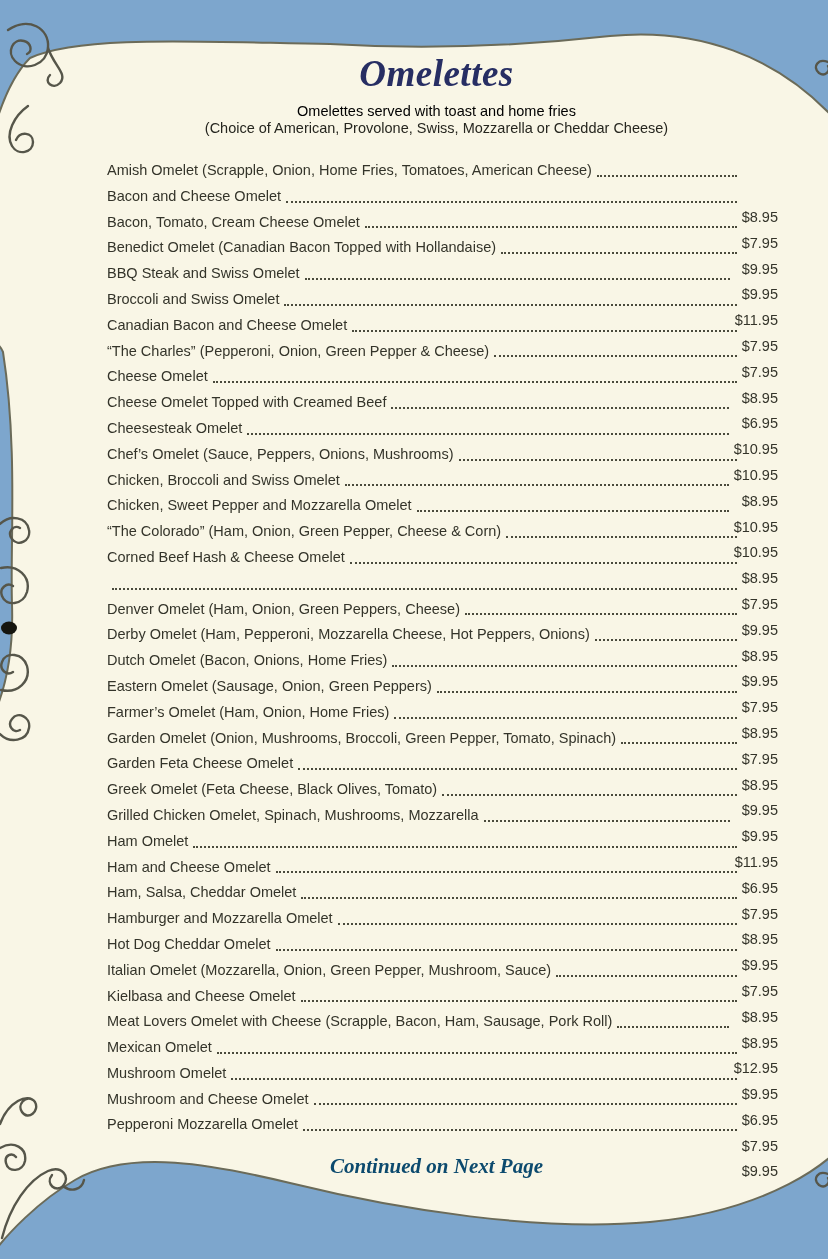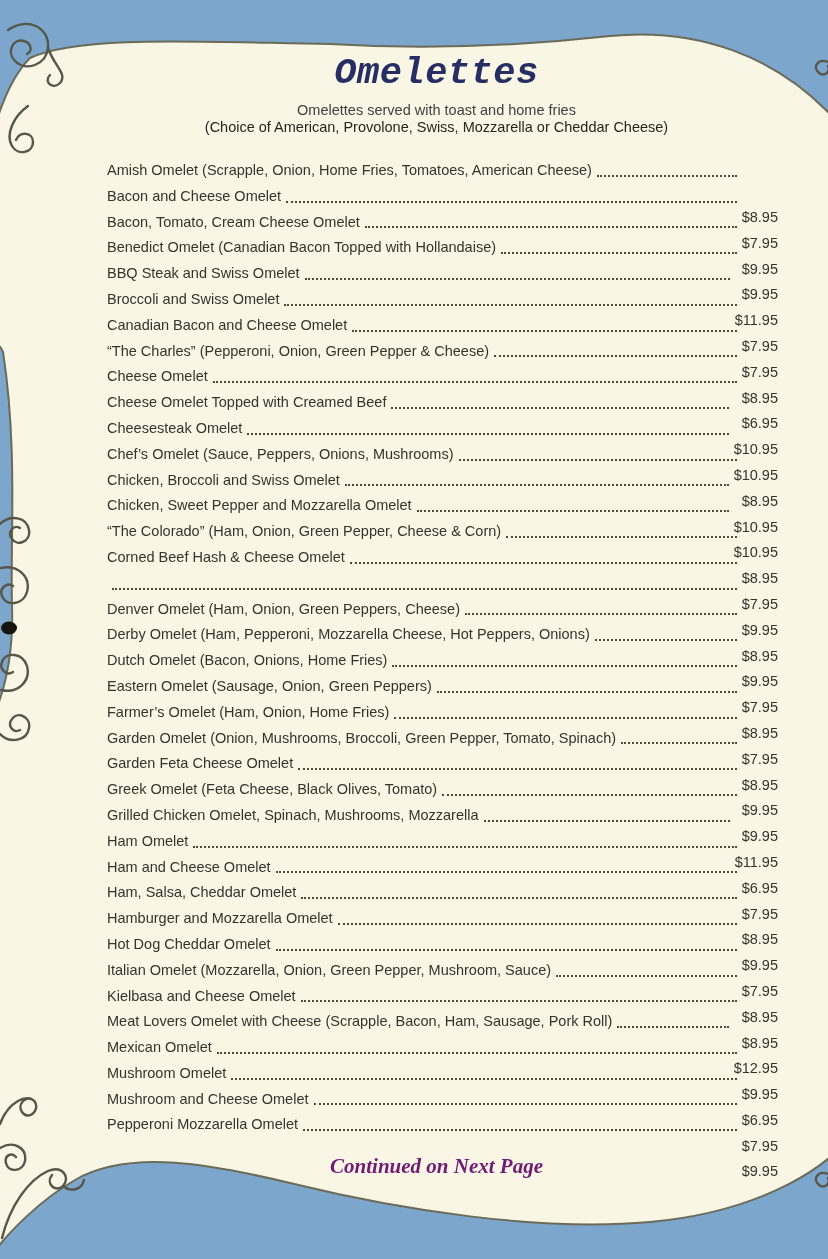--- a/index.html
+++ b/index.html
@@ -6,40 +6,40 @@
   body{
     width:828px;height:1259px;position:relative;overflow:hidden;
     background:#7da6cd;
     font-family:"Liberation Sans", sans-serif;
   }
   .page-bg{position:absolute;inset:0;z-index:0;}
   .content{position:absolute;inset:0;z-index:1;}
 
   .menu-header{position:absolute;top:52px;left:95px;right:50px;text-align:center;color:#2a2a22;}
   .menu-title{
-    font-family:Liberation Mono, monospace;font-style:italic;font-weight:bold;
+    font-family:Liberation Serif, serif;font-style:italic;font-weight:bold;
     font-size:37px;color:#272e63;margin:0 0 8px 0;letter-spacing:.5px;
   }
-  .menu-subtitle{font-size:14.5px;color:#404040;margin:0;line-height:17px;}
+  .menu-subtitle{font-size:14.5px;color:#000000;margin:0;line-height:17px;}
   .menu-choice{font-size:14.5px;color:#26261f;margin:0;line-height:17px;}
 
   .menu-list{position:absolute;top:158px;left:107px;right:50px;}
   .row{display:flex;height:25.8px;line-height:25.8px;font-size:14.5px;color:#34342a;}
   .row .name{white-space:nowrap;}
   .row .price{white-space:nowrap;margin-top:47px;}
   .row .dots{flex:1;position:relative;margin:0 3px;}
   .row .dots::after{
     content:"";position:absolute;left:2px;right:2px;bottom:7px;
     border-bottom:2px dotted #4a4a3c;
   }
 
   .menu-footer{position:absolute;top:1154px;left:95px;right:50px;text-align:center;}
   .continued{
     font-family:"Liberation Serif", serif;font-style:italic;font-weight:bold;
-    font-size:21px;color:#701a75;
+    font-size:21px;color:#0c4a6e;
   }
 </style>
 </head>
 <body>
 
 <svg class="page-bg" viewBox="0 0 828 1259" width="828" height="1259" aria-hidden="true">
   <rect x="0" y="0" width="828" height="1259" fill="#7da6cd"></rect>
   <path fill="#f9f6e6" stroke="#6b6b59" stroke-width="2" d="M -40 340
            C -22 200, -12 100, 30 58
            C 80 35, 200 42, 330 44

